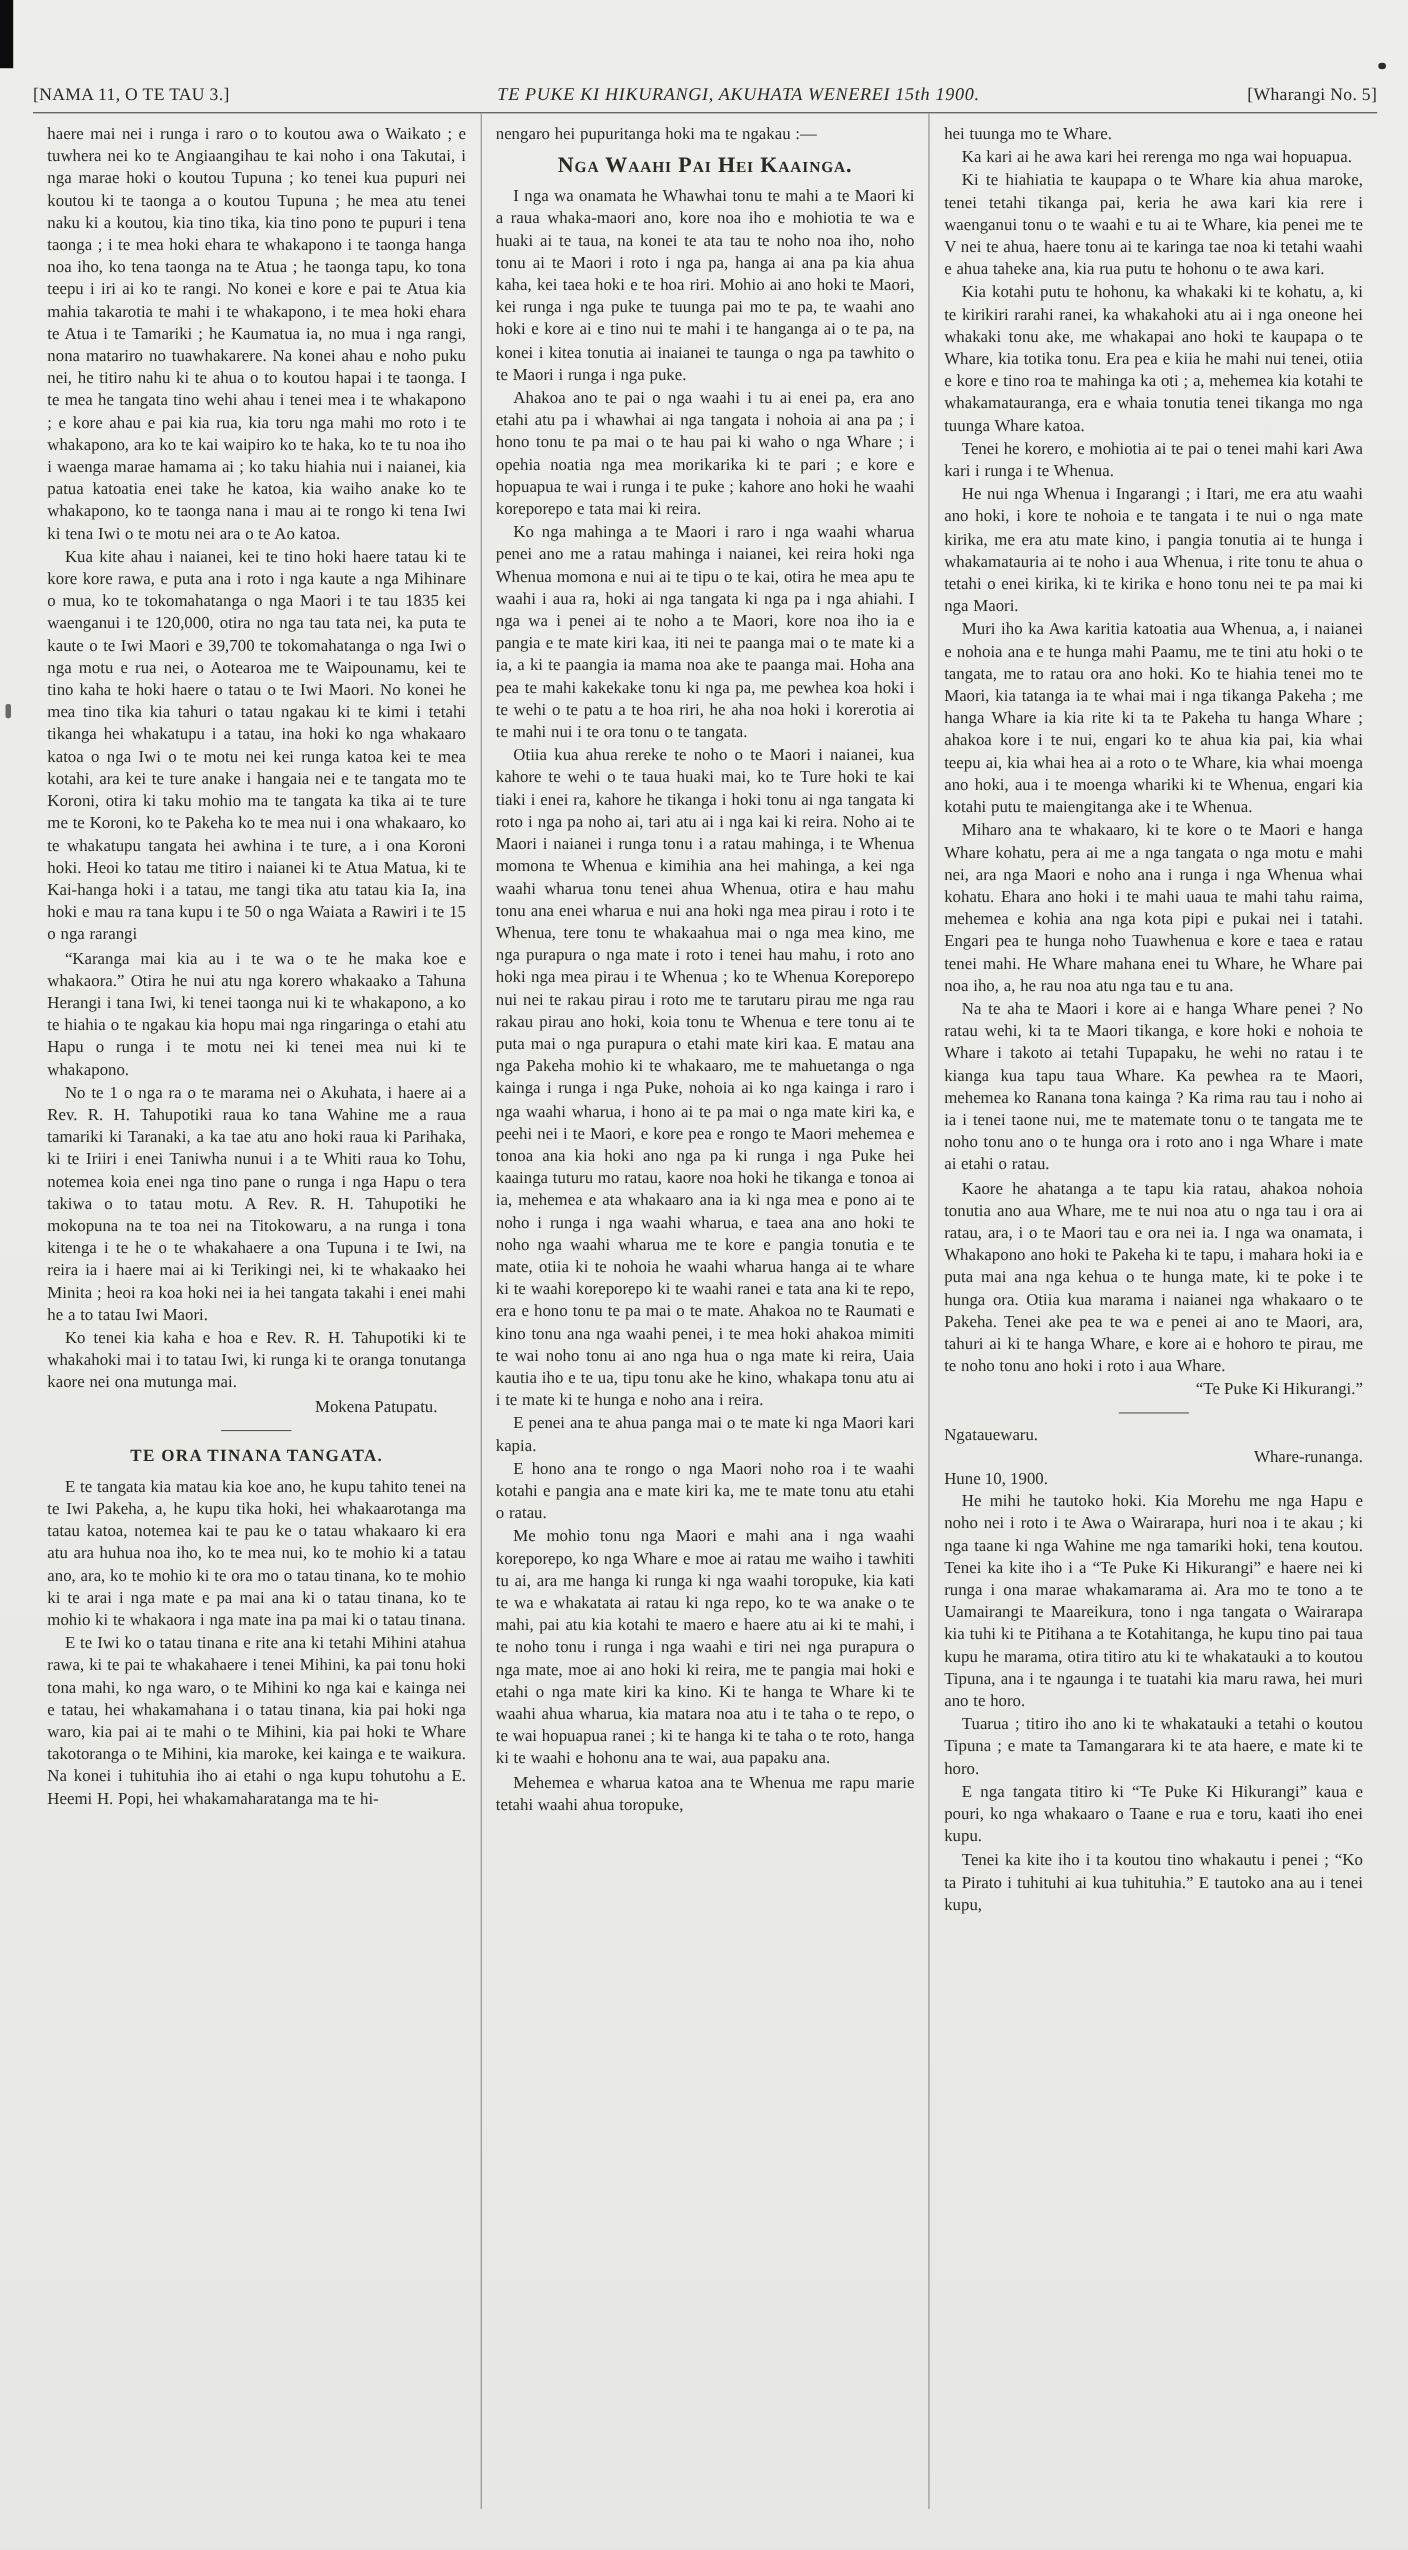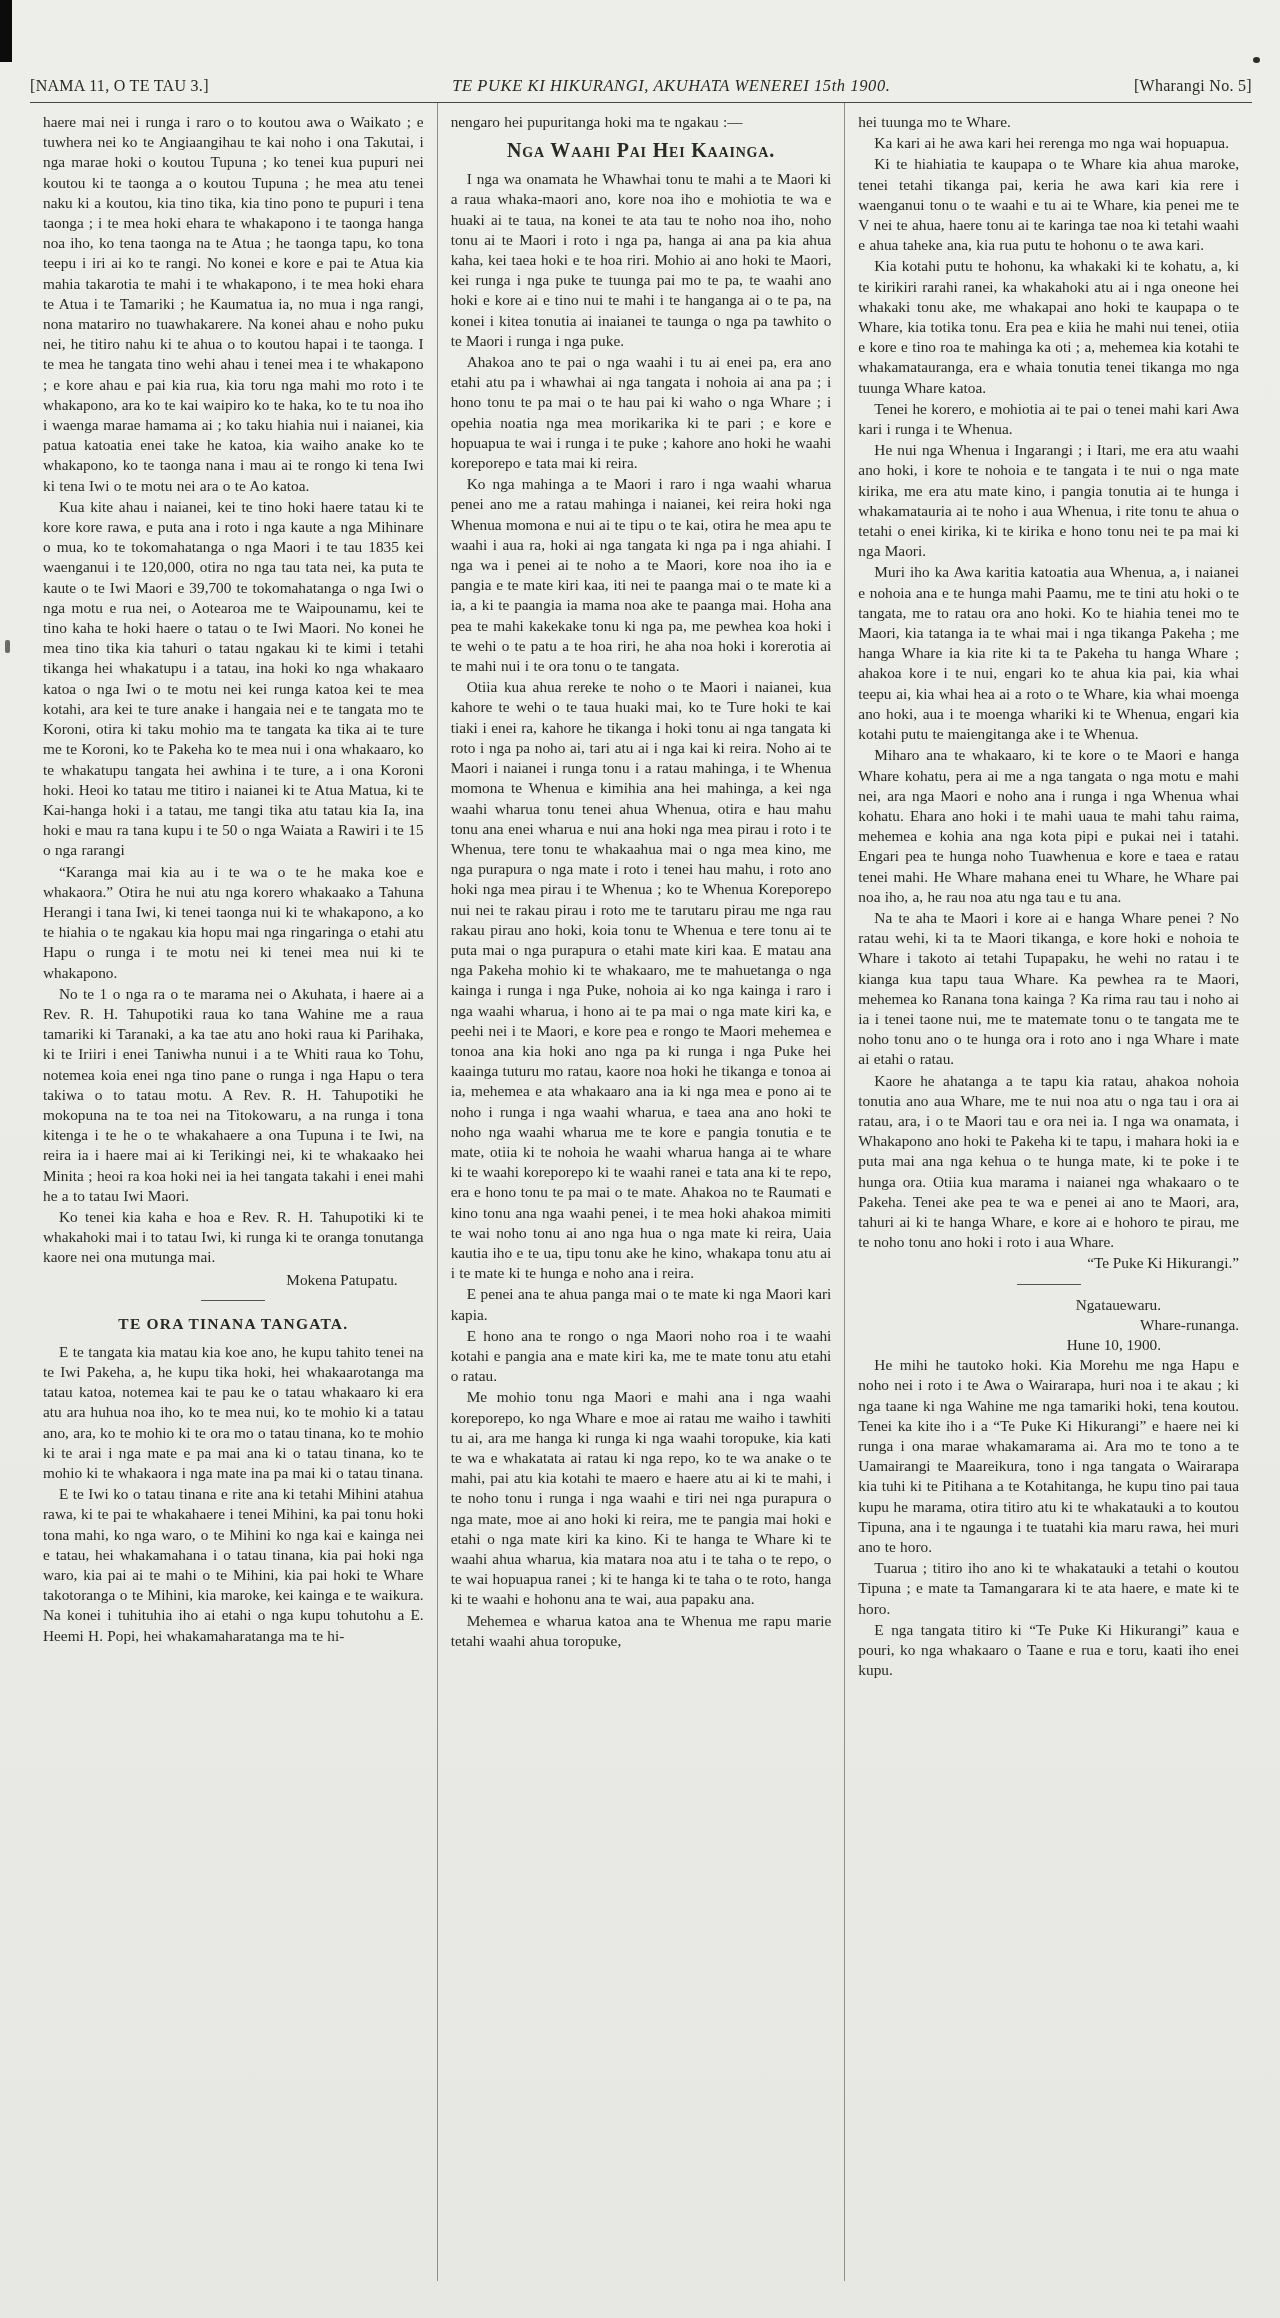--- a/index.html
+++ b/index.html
@@ -112,21 +112,21 @@
     width: 64px;
     border-top: 1.2px solid #55544e;
     margin: 10px auto 10px auto;
   }
   .line {
     margin: 0;
     font-size: 15.3px;
     line-height: 20.2px;
   }
   .align-center { text-align: right; }
-  .align-right  { text-align: right; padding-right: 78px; }
+  .align-right  { text-align: left; padding-right: 78px; }
 </style>
 </head>
 <body>
 
 <div class="page">
   <div class="corner-mark"></div>
   <div class="edge-mark"></div>
   <div class="dot-topright"></div>
 
   <div class="content">
@@ -174,16 +174,17 @@
           <p class="para indent">Na te aha te Maori i kore ai e hanga Whare penei ? No ratau wehi, ki ta te Maori tikanga, e kore hoki e nohoia te Whare i takoto ai tetahi Tupapaku, he wehi no ratau i te kianga kua tapu taua Whare. Ka pewhea ra te Maori, mehemea ko Ranana tona kainga ? Ka rima rau tau i noho ai ia i tenei taone nui, me te matemate tonu o te tangata me te noho tonu ano o te hunga ora i roto ano i nga Whare i mate ai etahi o ratau.</p>
           <p class="para indent">Kaore he ahatanga a te tapu kia ratau, ahakoa nohoia tonutia ano aua Whare, me te nui noa atu o nga tau i ora ai ratau, ara, i o te Maori tau e ora nei ia. I nga wa onamata, i Whakapono ano hoki te Pakeha ki te tapu, i mahara hoki ia e puta mai ana nga kehua o te hunga mate, ki te poke i te hunga ora. Otiia kua marama i naianei nga whakaaro o te Pakeha. Tenei ake pea te wa e penei ai ano te Maori, ara, tahuri ai ki te hanga Whare, e kore ai e hohoro te pirau, me te noho tonu ano hoki i roto i aua Whare.</p>
           <p class="line align-center">“Te Puke Ki Hikurangi.”</p>
           <div class="rule"></div>
           <p class="line align-right">Ngatauewaru.</p>
           <p class="line align-center">Whare-runanga.</p>
           <p class="line align-right">Hune 10, 1900.</p>
           <p class="para indent">He mihi he tautoko hoki. Kia Morehu me nga Hapu e noho nei i roto i te Awa o Wairarapa, huri noa i te akau ; ki nga taane ki nga Wahine me nga tamariki hoki, tena koutou. Tenei ka kite iho i a “Te Puke Ki Hikurangi” e haere nei ki runga i ona marae whakamarama ai. Ara mo te tono a te Uamairangi te Maareikura, tono i nga tangata o Wairarapa kia tuhi ki te Pitihana a te Kotahitanga, he kupu tino pai taua kupu he marama, otira titiro atu ki te whakatauki a to koutou Tipuna, ana i te ngaunga i te tuatahi kia maru rawa, hei muri ano te horo.</p>
           <p class="para indent">Tuarua ; titiro iho ano ki te whakatauki a tetahi o koutou Tipuna ; e mate ta Tamangarara ki te ata haere, e mate ki te horo.</p>
           <p class="para indent">E nga tangata titiro ki “Te Puke Ki Hikurangi” kaua e pouri, ko nga whakaaro o Taane e rua e toru, kaati iho enei kupu.</p>
+          <p class="para indent">Tenei ka kite iho i ta koutou tino whakautu i penei ; “Ko ta Pirato i tuhituhi ai kua tuhituhia.” E tautoko ana au i tenei kupu,</p>
         </section>
     </main>
   </div>
 </div>
 
 </body></html>

